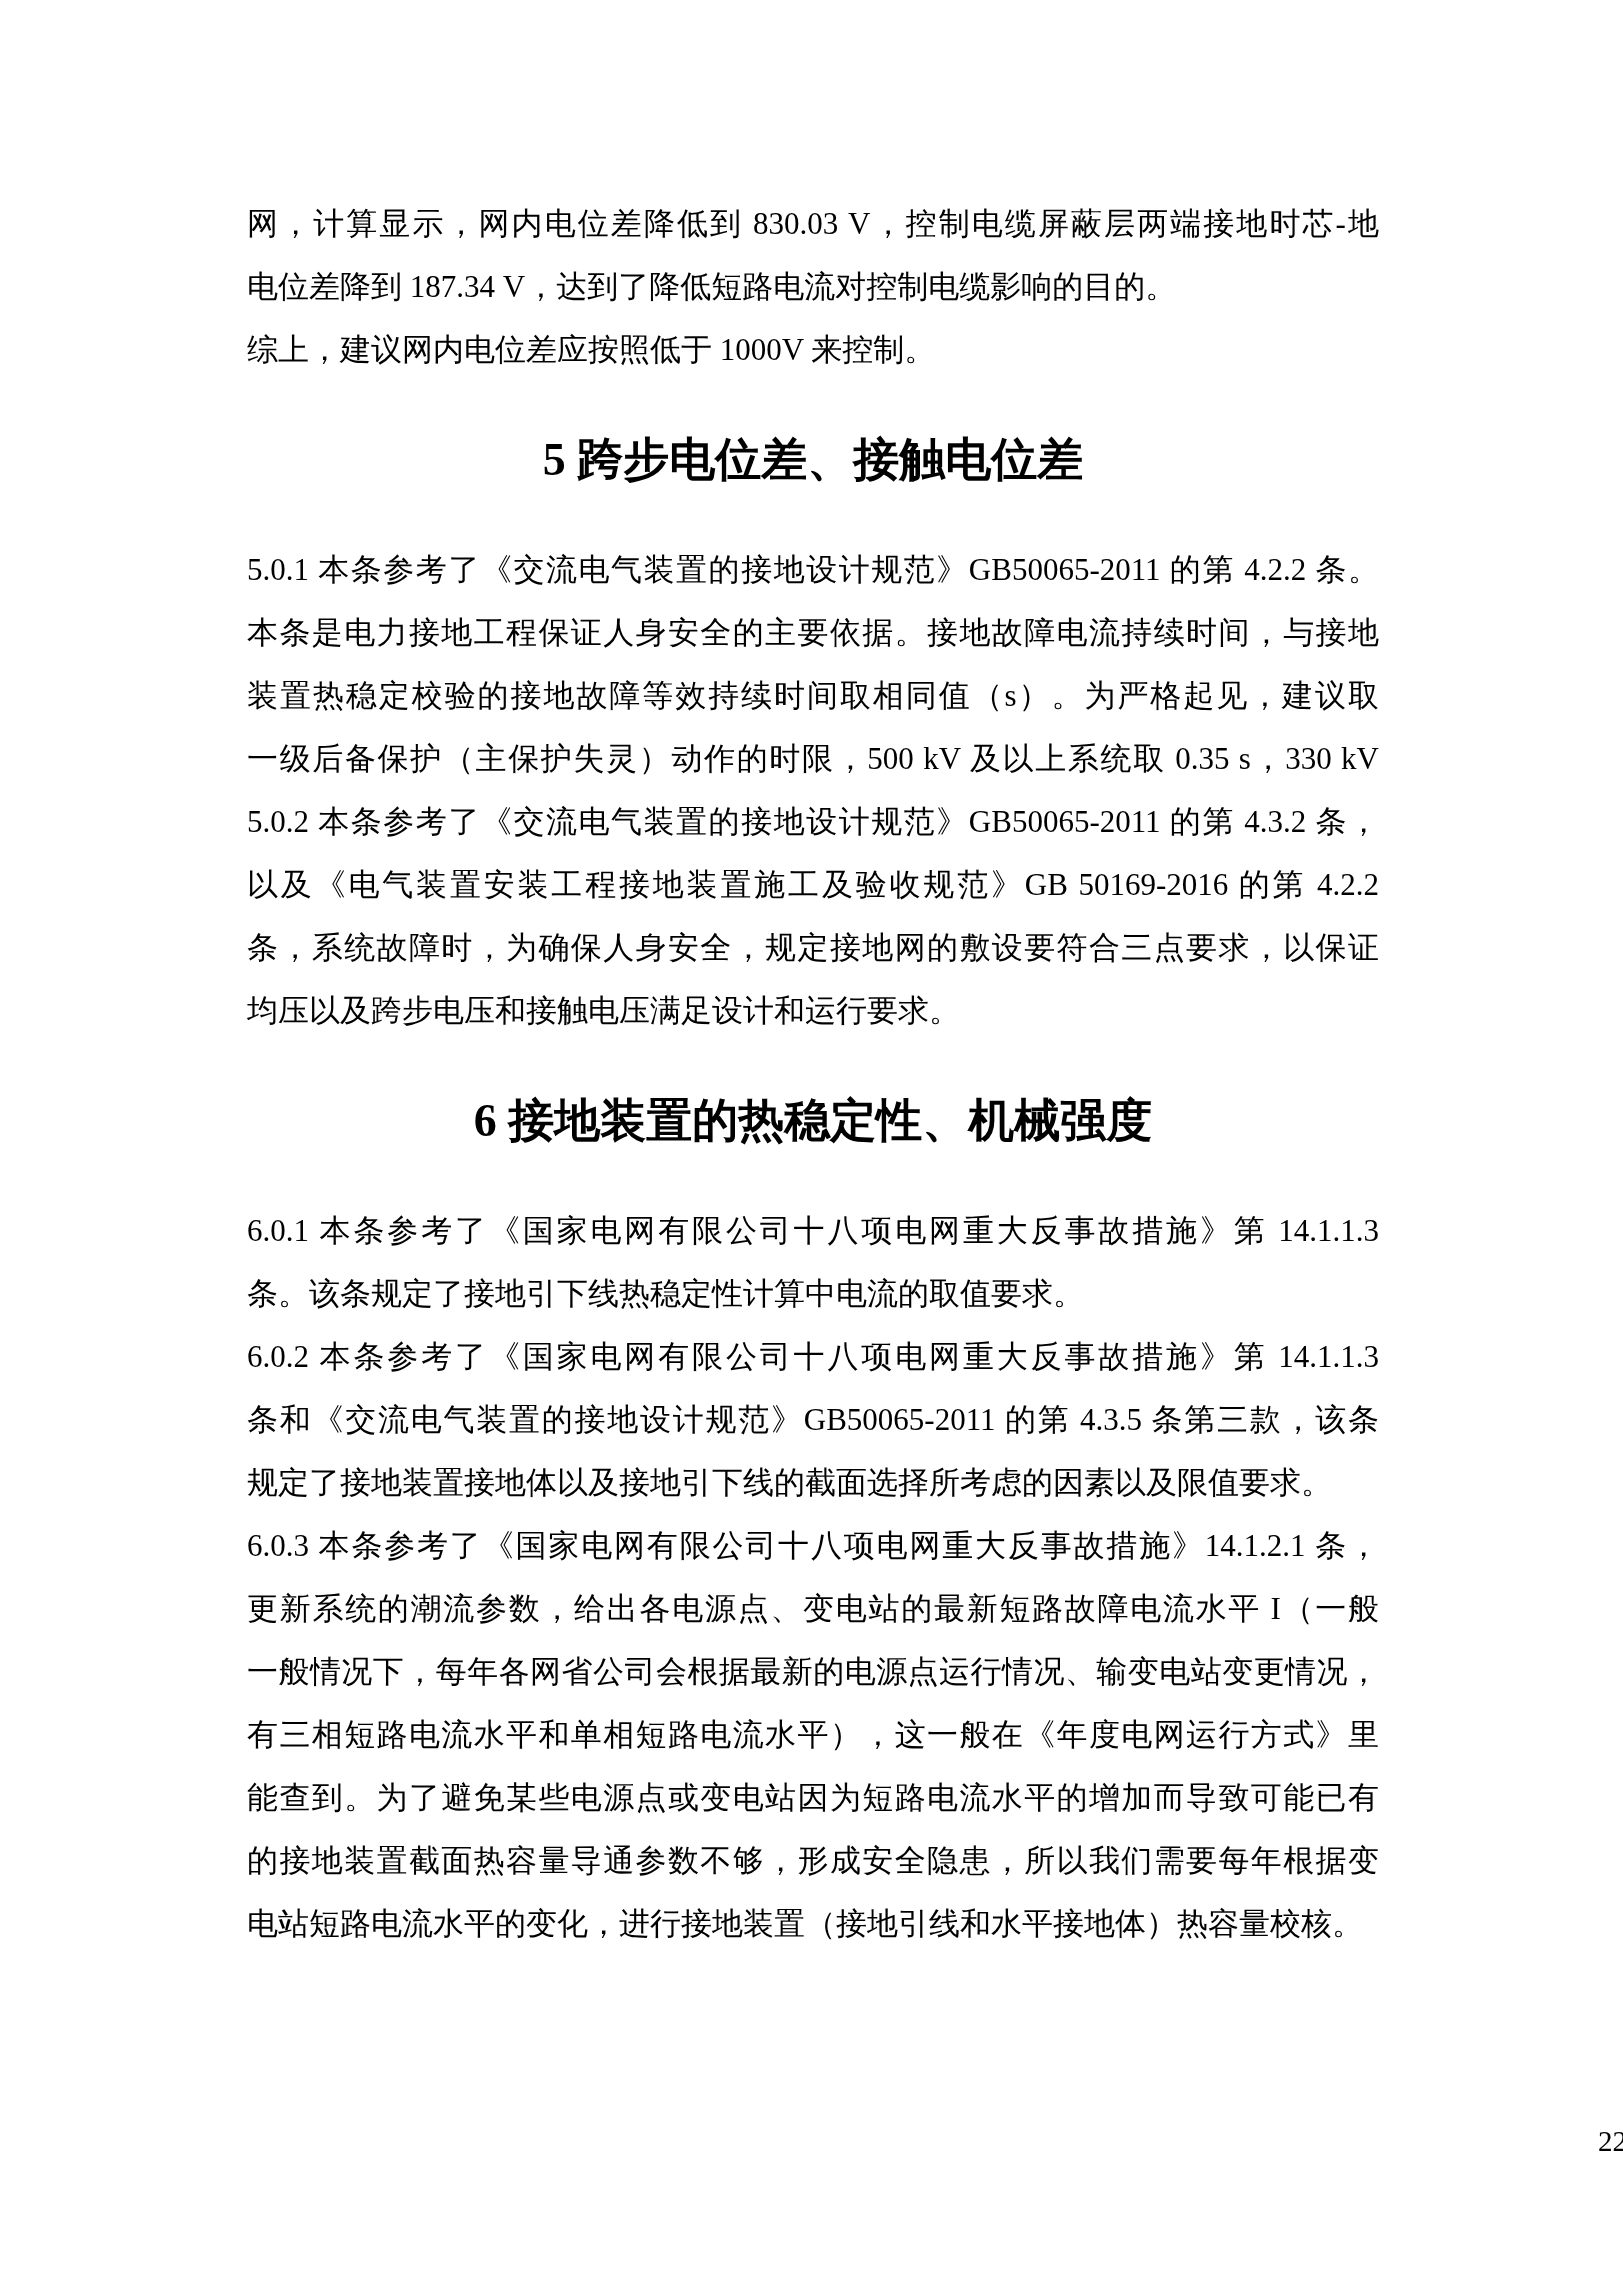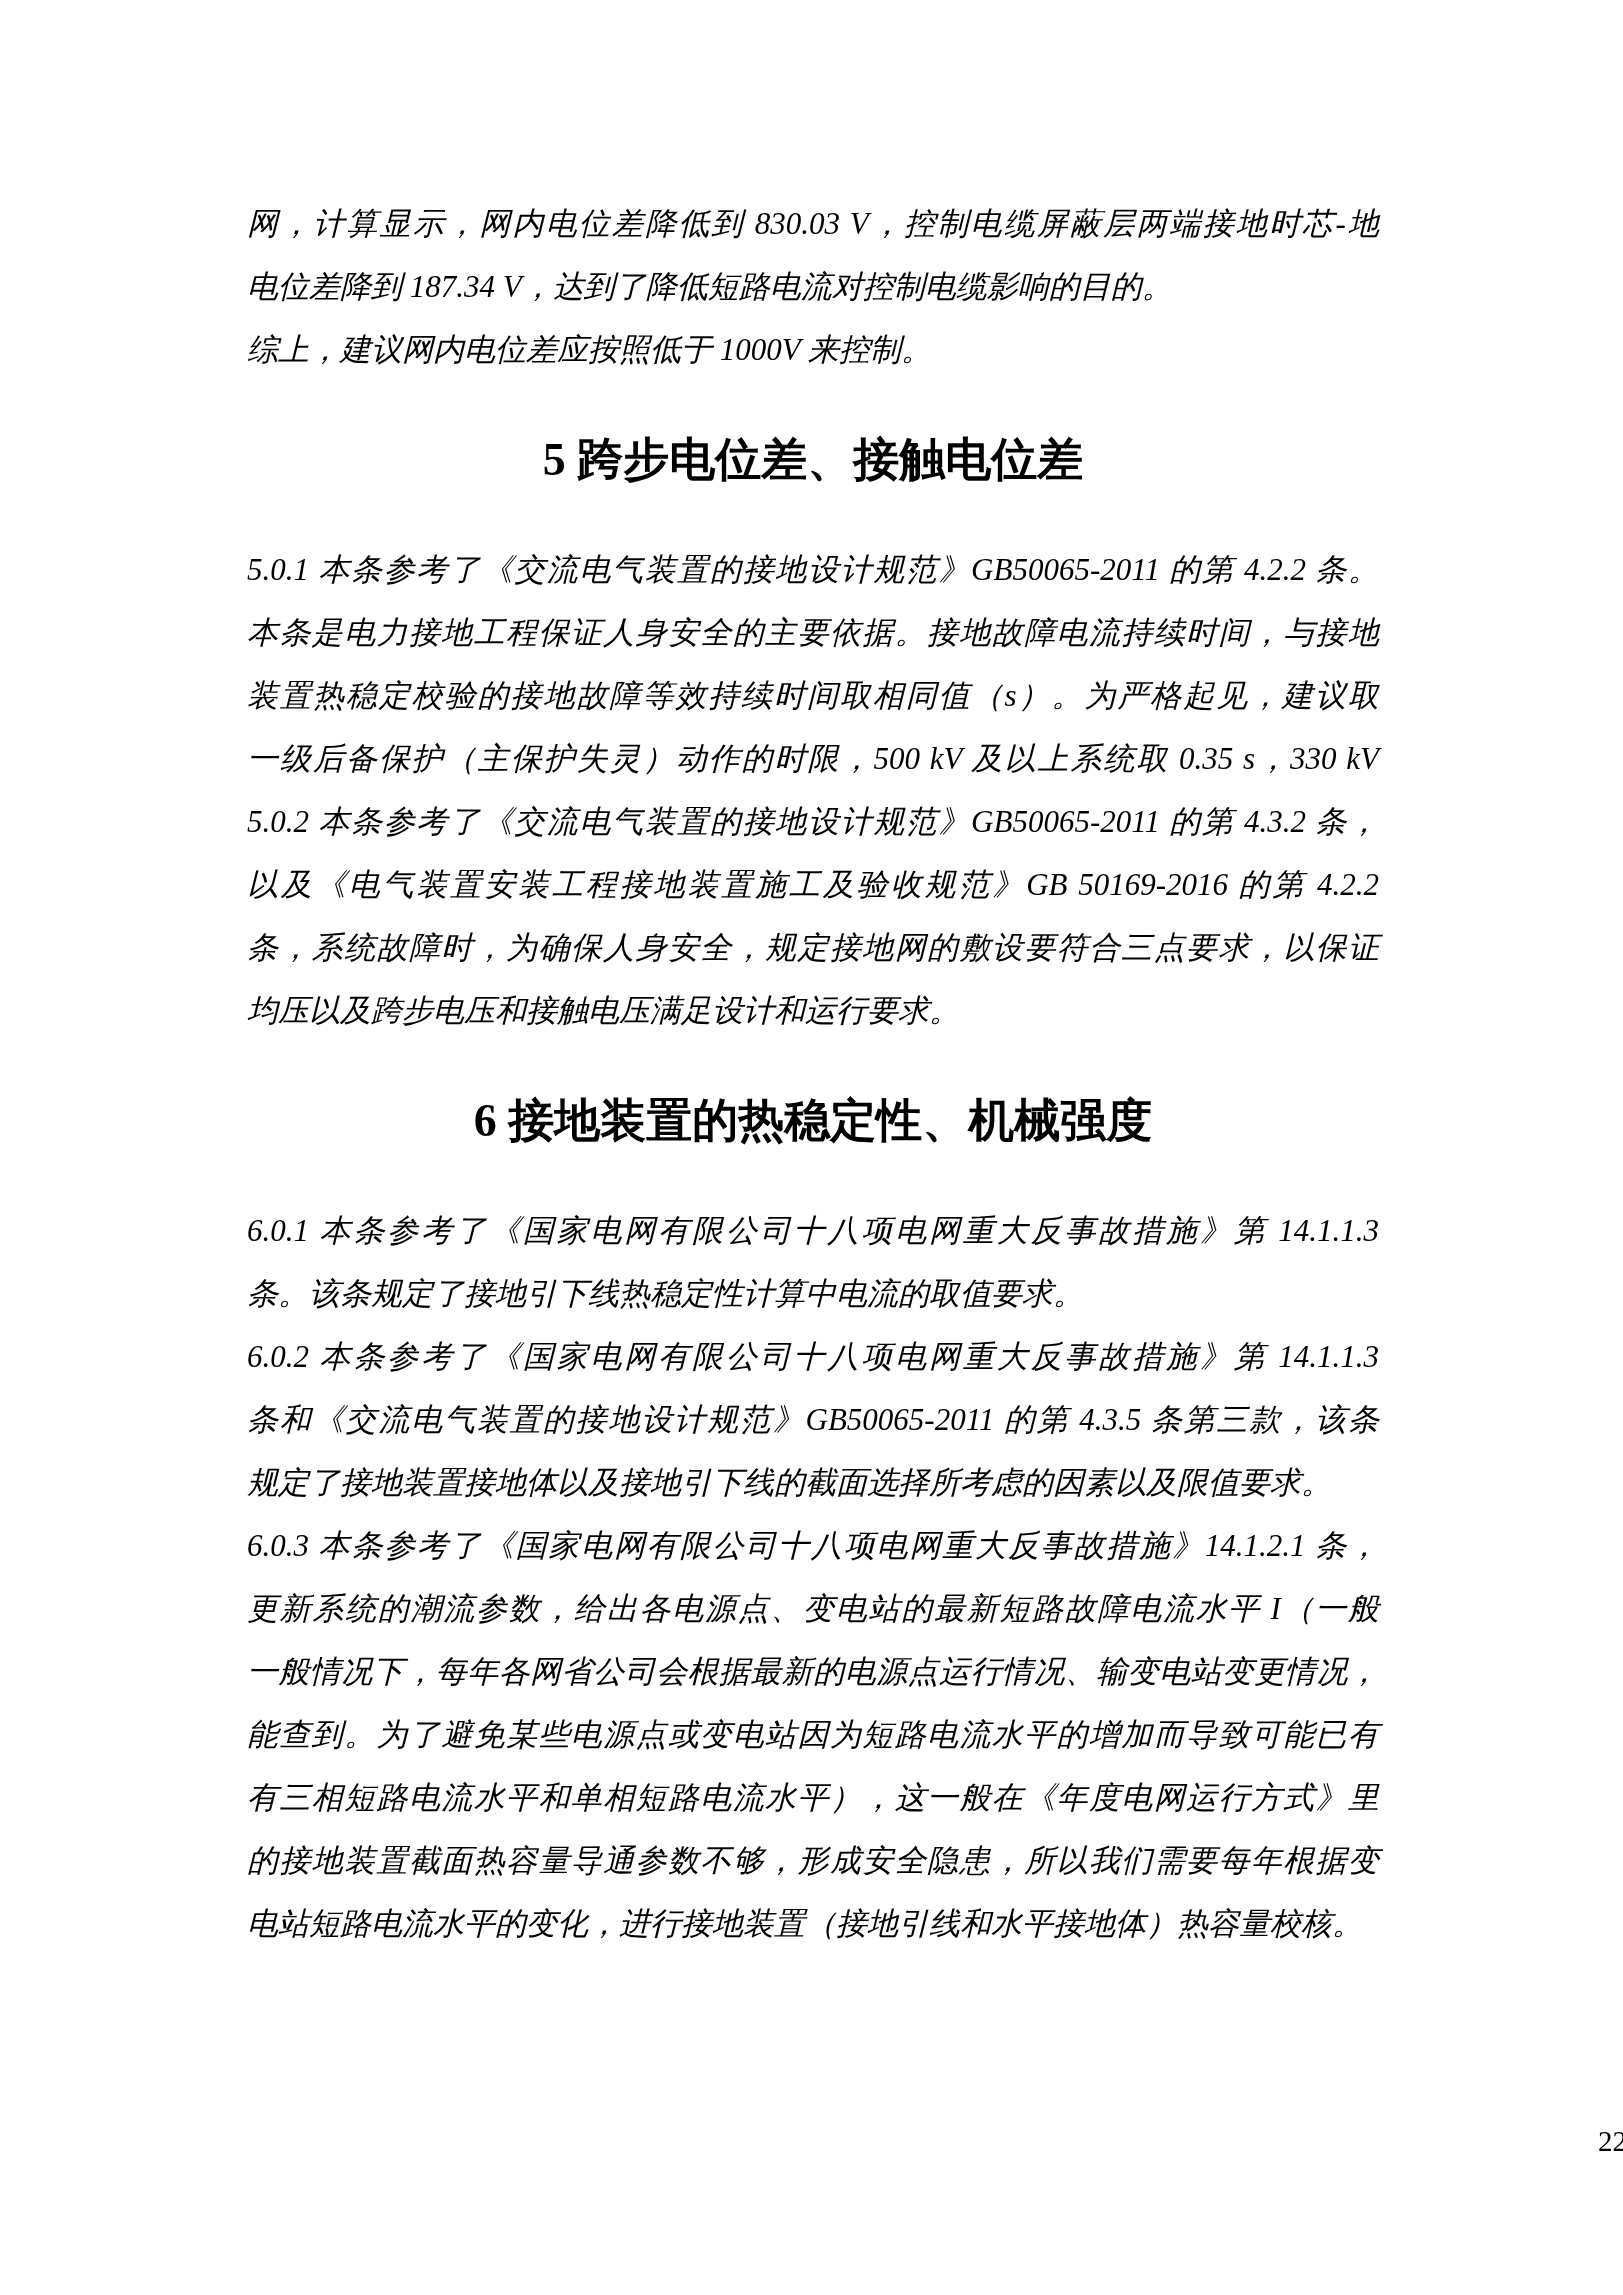--- a/index.html
+++ b/index.html
@@ -19,21 +19,20 @@
   .content {
     position: absolute;
     left: 247px;
     top: 192px;
     width: 1132px;
     font-size: 31px;
     line-height: 63px;
   }
   .line {
     text-align: left;
-    font-style: italic;
   }
   .line.just {
     text-align: justify;
     text-align-last: justify;
     text-justify: inter-character;
   }
   .heading {
     font-size: 46px;
     font-weight: bold;
     text-align: center;
@@ -76,22 +75,22 @@
       <div class="line">均压以及跨步电压和接触电压满足设计和运行要求。</div>
       <div class="heading">6 接地装置的热稳定性、机械强度</div>
       <div class="line just">6.0.1 本条参考了《国家电网有限公司十八项电网重大反事故措施》第 14.1.1.3</div>
       <div class="line">条。该条规定了接地引下线热稳定性计算中电流的取值要求。</div>
       <div class="line just">6.0.2 本条参考了《国家电网有限公司十八项电网重大反事故措施》第 14.1.1.3</div>
       <div class="line just">条和《交流电气装置的接地设计规范》GB50065-2011 的第 4.3.5 条第三款，该条</div>
       <div class="line">规定了接地装置接地体以及接地引下线的截面选择所考虑的因素以及限值要求。</div>
       <div class="line just">6.0.3 本条参考了《国家电网有限公司十八项电网重大反事故措施》14.1.2.1 条，</div>
       <div class="line just">更新系统的潮流参数，给出各电源点、变电站的最新短路故障电流水平 I（一般</div>
       <div class="line just">一般情况下，每年各网省公司会根据最新的电源点运行情况、输变电站变更情况，</div>
+      <div class="line just">有三相短路电流水平和单相短路电流水平），这一般在《年度电网运行方式》里</div>
       <div class="line just">能查到。为了避免某些电源点或变电站因为短路电流水平的增加而导致可能已有</div>
-      <div class="line just">有三相短路电流水平和单相短路电流水平），这一般在《年度电网运行方式》里</div>
       <div class="line just">的接地装置截面热容量导通参数不够，形成安全隐患，所以我们需要每年根据变</div>
       <div class="line">电站短路电流水平的变化，进行接地装置（接地引线和水平接地体）热容量校核。</div>
     </div>
   <div class="footer">
     <span>22</span>
   </div>
 </div>
 
 
 </body></html>

